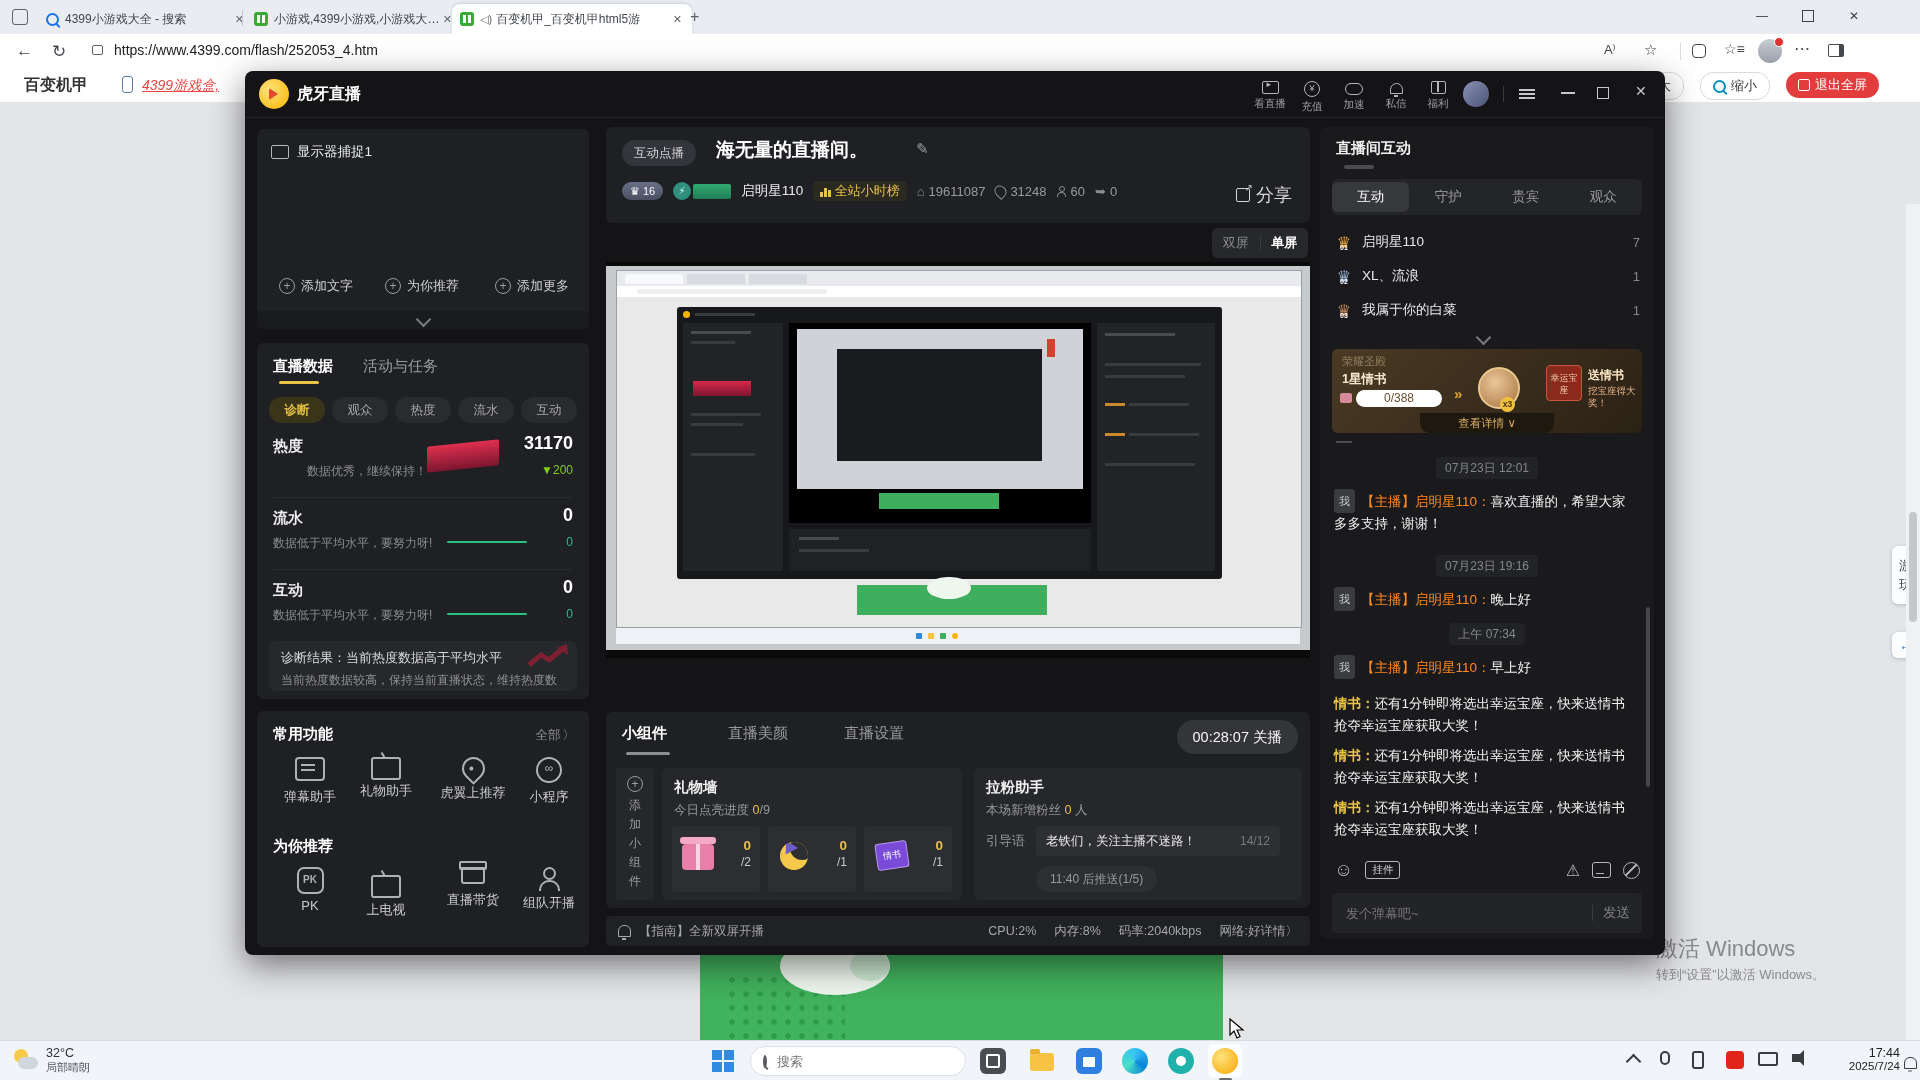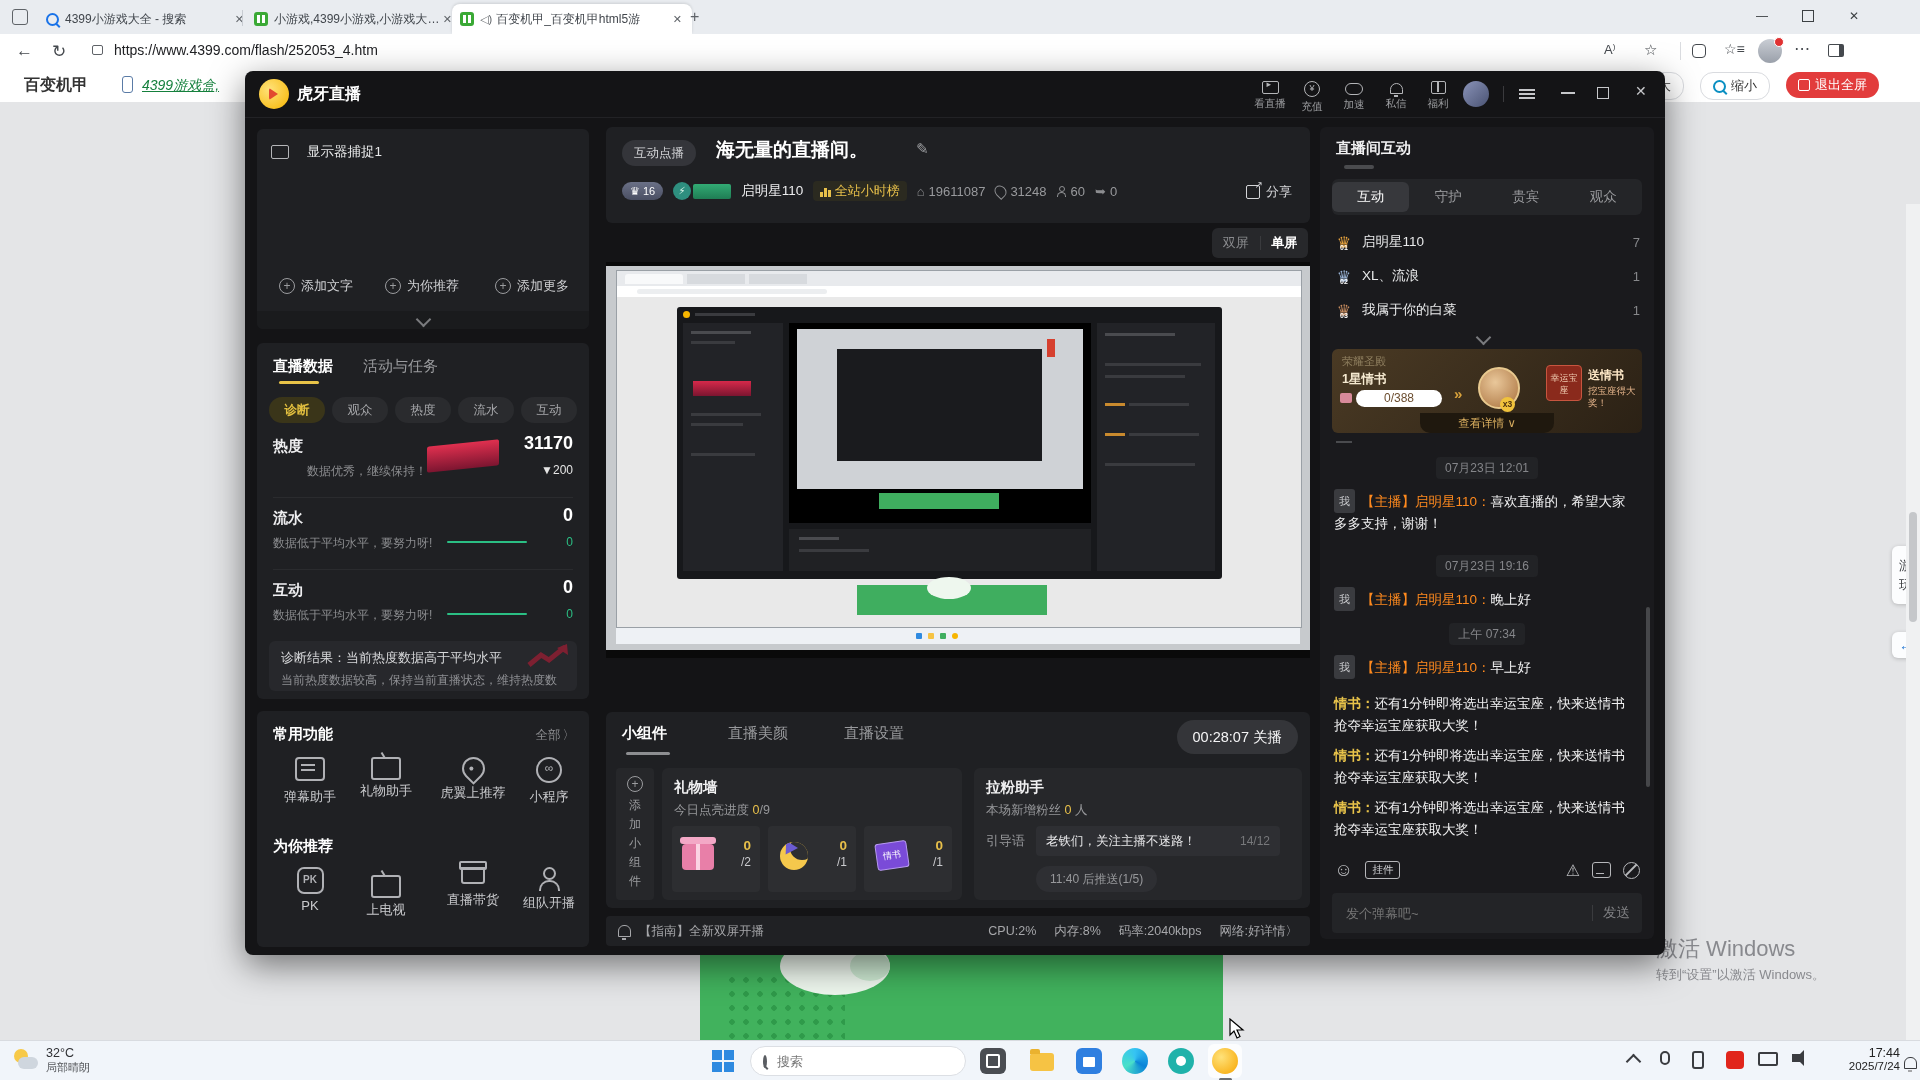--- a/index.html
+++ b/index.html
@@ -184,21 +184,21 @@
     <div class="abs avatar" style="left:1758px;top:5px;">
         <span class="dot"></span>
       </div>
     <div class="abs" style="left:1794px;top:5px;font-size:16px;color:#45494e;">⋯</div>
     <div class="abs" style="left:1828px;top:10px;width:16px;height:13px;border:1.5px solid #45494e;border-radius:2px;box-sizing:border-box;border-right-width:5px;"></div>
   </div>
 
   <div class="abs" id="pagehdr">
     <div class="abs" style="left:24px;top:7px;font-size:16px;font-weight:bold;color:#333;">百变机甲</div>
     <div class="abs" style="left:122px;top:8px;width:11px;height:17px;border:1.5px solid #5a7ba6;border-radius:3px;box-sizing:border-box;"></div>
-    <div class="abs" style="left:142px;top:9px;font-size:14px;color:#15803d;text-decoration:underline;font-style:italic;">4399游戏盒,</div>
+    <div class="abs" style="left:142px;top:9px;font-size:14px;color:#ef4444;text-decoration:underline;font-style:italic;">4399游戏盒,</div>
     <div class="abs pill-btn" style="left:1614px;top:4px;">
       <span class="i-mag" style="color:#0a8fc2;"></span>
       <span>放大</span>
     </div>
     <div class="abs pill-btn" style="left:1700px;top:4px;">
       <span class="i-mag" style="color:#0a8fc2;"></span>
       <span>缩小</span>
     </div>
     <div class="abs btn-red" style="left:1786px;top:4px;">
       <span style="width:10px;height:10px;border:1.5px solid #fff;border-radius:2px;display:inline-block;"></span>
@@ -253,21 +253,21 @@
           <div class="hline"></div>
           <div class="hline"></div>
           <div class="hline"></div>
         </div>
       <div class="abs" style="left:1316px;top:21px;width:14px;height:2px;background:#c6c7ca;"></div>
       <div class="abs" style="left:1352px;top:16px;width:12px;height:12px;border:1.5px solid #c6c7ca;box-sizing:border-box;"></div>
       <div class="abs" style="left:1390px;top:12px;font-size:14px;color:#c6c7ca;">✕</div>
     </div>
 
     <div class="hcard" style="left:12px;top:58px;width:332px;height:200px;">
-      <div class="abs f" style="left:14px;top:14px;gap:18px;">
+      <div class="abs f" style="left:14px;top:14px;gap:8px;">
         <span style="width:16px;height:12px;border:1.5px solid #b4b5b8;border-radius:2px;display:inline-block;"></span>
         <span style="font-size:13.5px;color:#e8e9ea;">显示器捕捉1</span>
       </div>
       <div class="abs addbtn" style="left:22px;top:148px;">
           <span class="pluscirc">+</span>
           <span>添加文字</span>
         </div>
       <div class="abs addbtn" style="left:128px;top:148px;">
           <span class="pluscirc">+</span>
           <span>为你推荐</span>
@@ -288,21 +288,21 @@
       <div class="abs pill on" style="left:12px;top:54px;width:56px;">诊断</div>
       <div class="abs pill" style="left:75px;top:54px;width:56px;">观众</div>
       <div class="abs pill" style="left:138px;top:54px;width:56px;">热度</div>
       <div class="abs pill" style="left:201px;top:54px;width:56px;">流水</div>
       <div class="abs pill" style="left:264px;top:54px;width:56px;">互动</div>
 
       <div class="abs stat-lab" style="left:16px;top:94px;">热度</div>
       <div class="abs stat-desc" style="left:16px;top:120px;margin-left:34px;">数据优秀，继续保持！</div>
       <div class="abs chart-red" style="left:170px;top:100px;"></div>
       <div class="abs stat-val" style="right:16px;top:90px;">31170</div>
-      <div class="abs" style="right:16px;top:120px;font-size:12px;color:#e5e5e5;">▼<span>200</span></div>
+      <div class="abs" style="right:16px;top:120px;font-size:12px;color:#84cc16;">▼<span>200</span></div>
       <div class="abs divh" style="left:16px;top:154px;width:300px;"></div>
 
       <div class="abs stat-lab" style="left:16px;top:166px;">流水</div>
       <div class="abs stat-desc" style="left:16px;top:192px;">数据低于平均水平，要努力呀!</div>
       <div class="abs gline" style="left:190px;top:198px;"></div>
       <div class="abs stat-val" style="right:16px;top:162px;">0</div>
       <div class="abs green" style="right:16px;top:192px;font-size:12px;">0</div>
       <div class="abs divh" style="left:16px;top:226px;width:300px;"></div>
 
       <div class="abs stat-lab" style="left:16px;top:238px;">互动</div>
@@ -391,21 +391,21 @@
           </span>
         <span class="meta">
             <span class="person-s"></span>
             <span>60</span>
           </span>
         <span class="meta">
             <span style="color:#8c8d90;font-size:13px;">➥</span>
             <span>0</span>
           </span>
       </div>
-      <div class="abs f" style="right:18px;top:56px;gap:6px;font-size:13px;color:#d4d5d8;">
+      <div class="abs f" style="right:18px;top:56px;gap:6px;font-size:18px;color:#d4d5d8;">
         <span class="sharebox"></span>
           <span>分享</span>
       </div>
     </div>
 
     <div class="abs f" style="left:967px;top:157px;width:96px;height:30px;background:#27282b;border-radius:6px;">
       <span style="flex:1;text-align:center;font-size:13px;color:#8a8b8e;">双屏</span>
       <span style="width:1px;height:14px;background:#3a3b3e;"></span>
       <span style="flex:1;text-align:center;font-size:13px;color:#fff;font-weight:bold;">单屏</span>
     </div>

